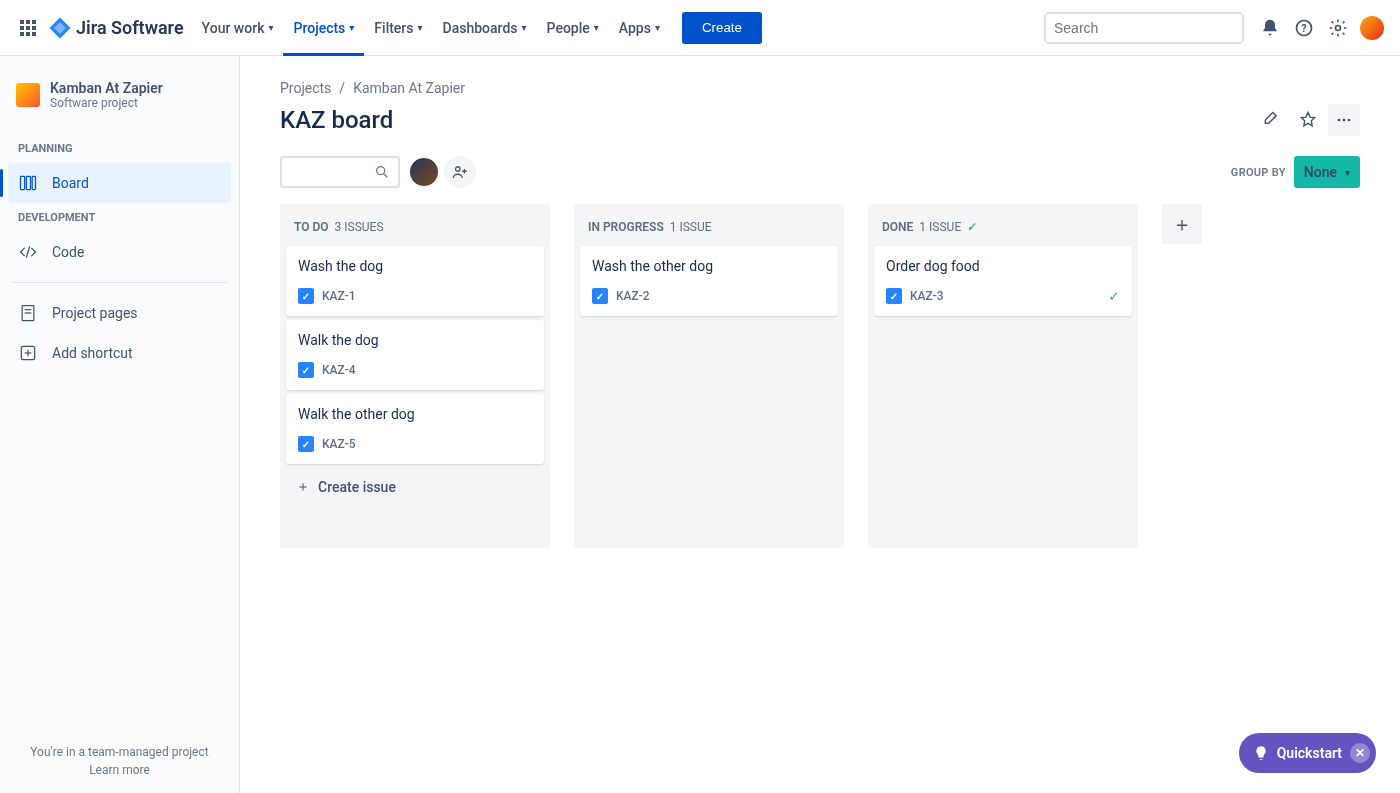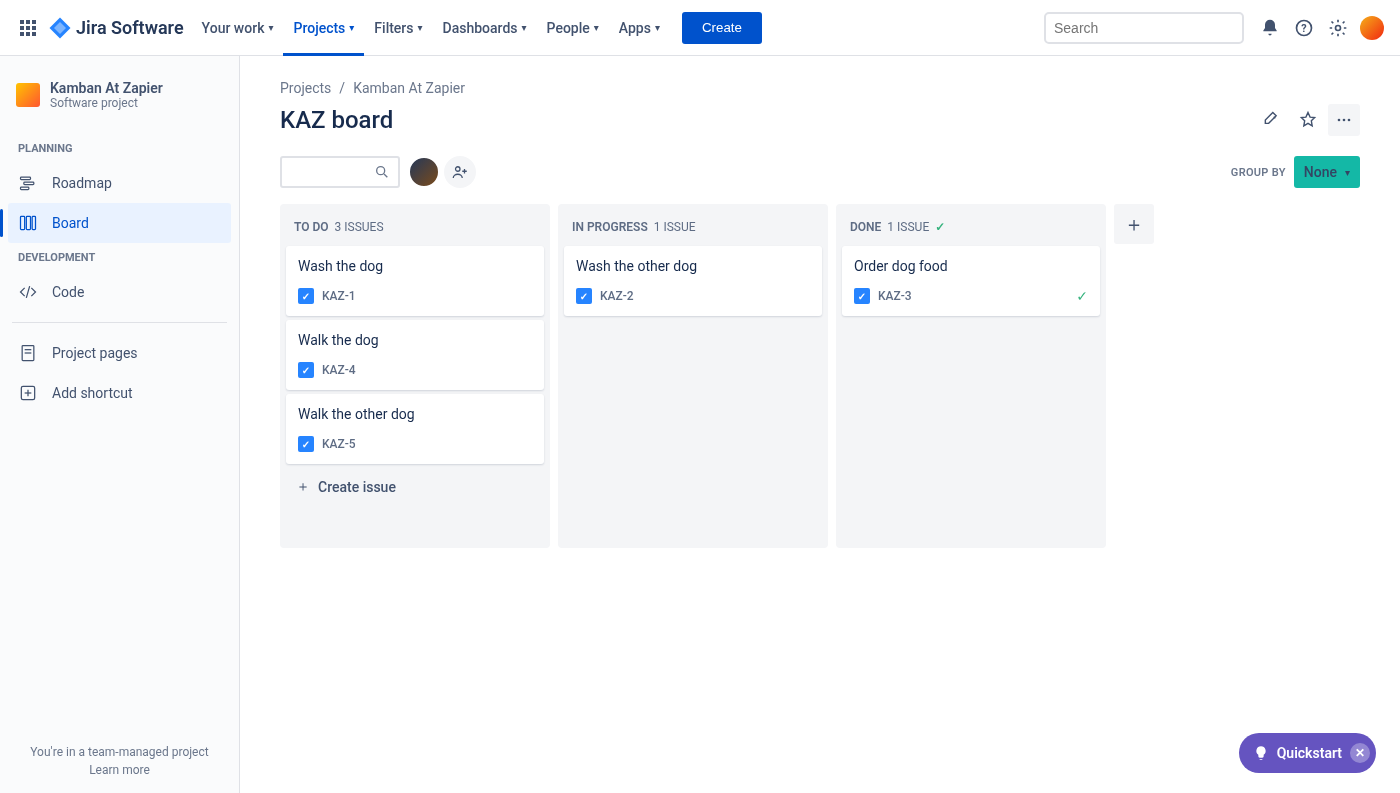--- a/index.html
+++ b/index.html
@@ -162,21 +162,21 @@
   letter-spacing: 0.3px;
 }
 .group-select {
   background: #14b8a6;
   height: 32px; padding: 0 10px; border-radius: 3px;
   display: flex; align-items: center; gap: 8px;
   font-weight: 500; color: #344563;
 }
 
 
-.board { display: flex; gap: 8px; margin-top: 16px; align-items: flex-start; }
+.board { display: flex; gap: 24px; margin-top: 16px; align-items: flex-start; }
 .col {
   width: 270px;
   background: #F4F5F7;
   border-radius: 4px;
   padding: 4px;
   min-height: 344px;
 }
 .col-head {
   padding: 12px 10px;
   font-size: 12px; font-weight: 600; color: #5E6C84;
@@ -320,28 +320,20 @@
 
   <div class="sidebar">
     <div class="project-head">
       <div class="proj-avatar"></div>
       <div>
         <div class="proj-name">Kamban At Zapier</div>
         <div class="proj-type">Software project</div>
       </div>
     </div>
     <div class="section-label">PLANNING</div>
-    <div class="side-item">
-      <svg width="20" height="20" viewBox="0 0 24 24">
-          <rect x="3" y="5" width="12" height="3" rx="1" fill="none" stroke="#42526E" stroke-width="1.5"></rect>
-          <rect x="7" y="11" width="12" height="3" rx="1" fill="none" stroke="#42526E" stroke-width="1.5"></rect>
-          <rect x="3" y="17" width="10" height="3" rx="1" fill="none" stroke="#42526E" stroke-width="1.5"></rect>
-        </svg>
-      <span>Roadmap</span>
-    </div>
     <div class="side-item active">
       <svg width="20" height="20" viewBox="0 0 24 24">
           <rect x="3" y="4" width="5" height="16" rx="1" fill="none" stroke="#0052CC" stroke-width="1.5"></rect>
           <rect x="10" y="4" width="5" height="16" rx="1" fill="none" stroke="#0052CC" stroke-width="1.5"></rect>
           <rect x="17" y="4" width="4" height="16" rx="1" fill="none" stroke="#0052CC" stroke-width="1.5"></rect>
         </svg>
       <span>Board</span>
     </div>
     <div class="section-label">DEVELOPMENT</div>
     <div class="side-item">

